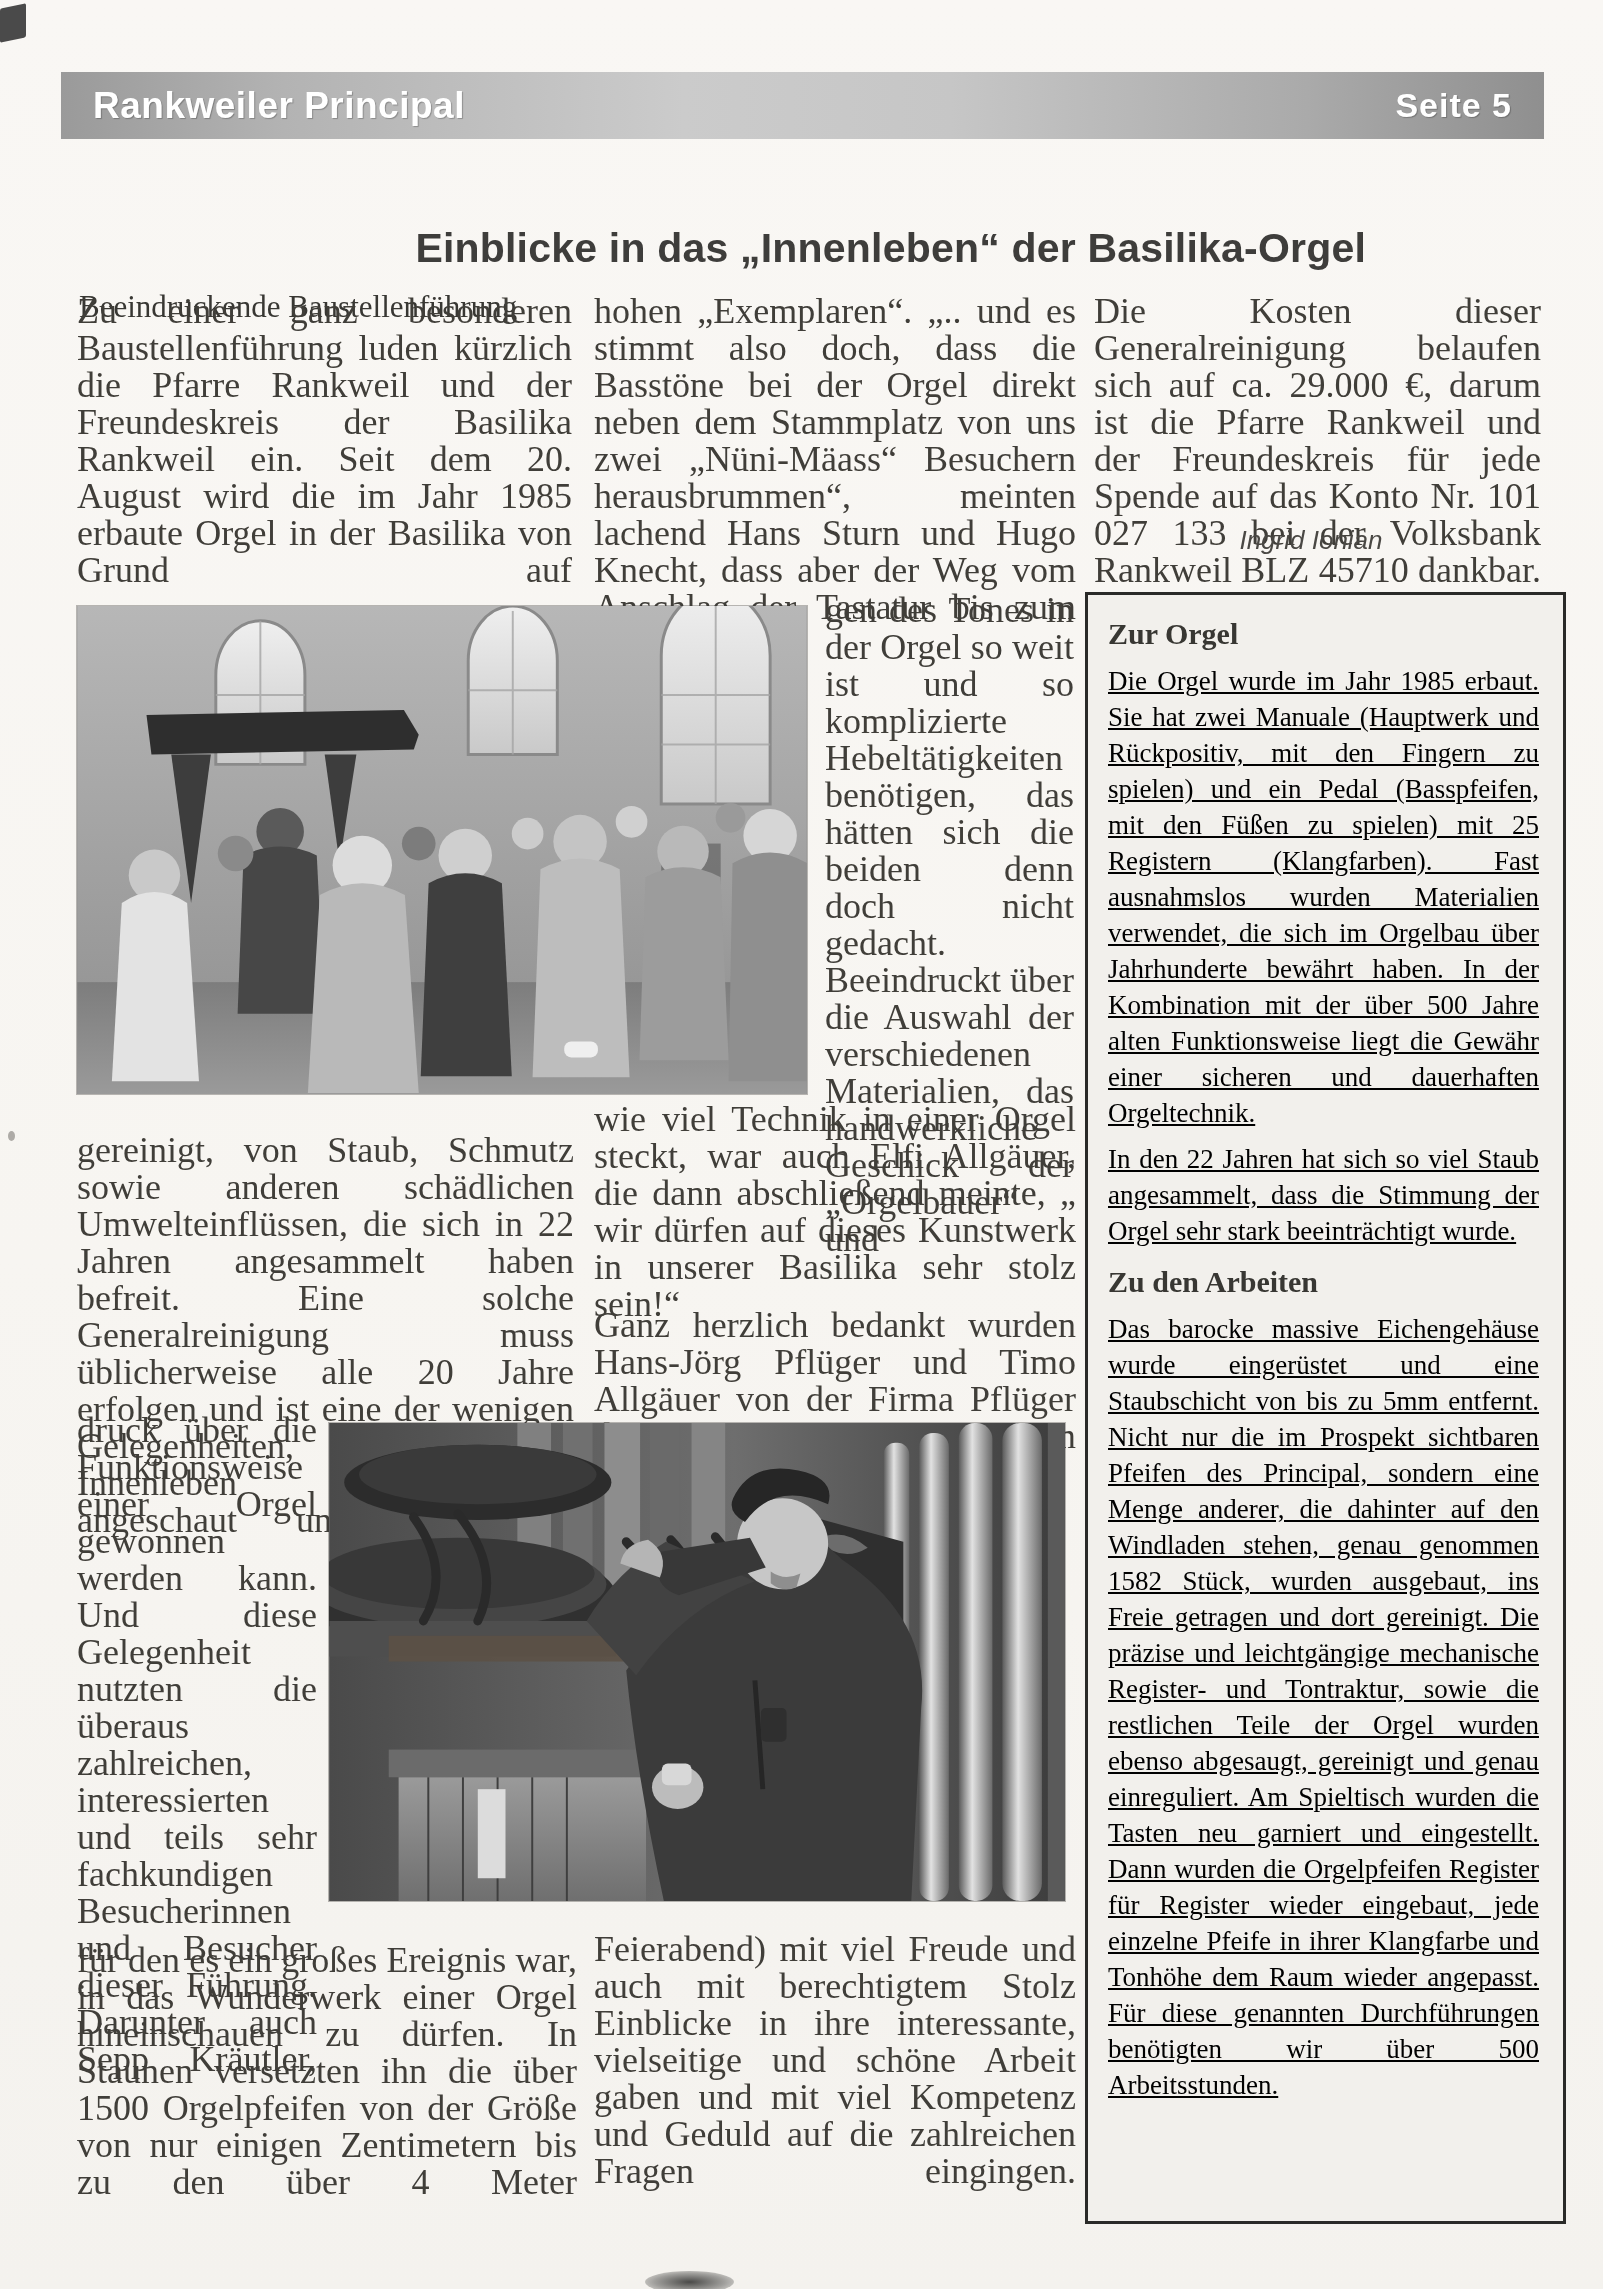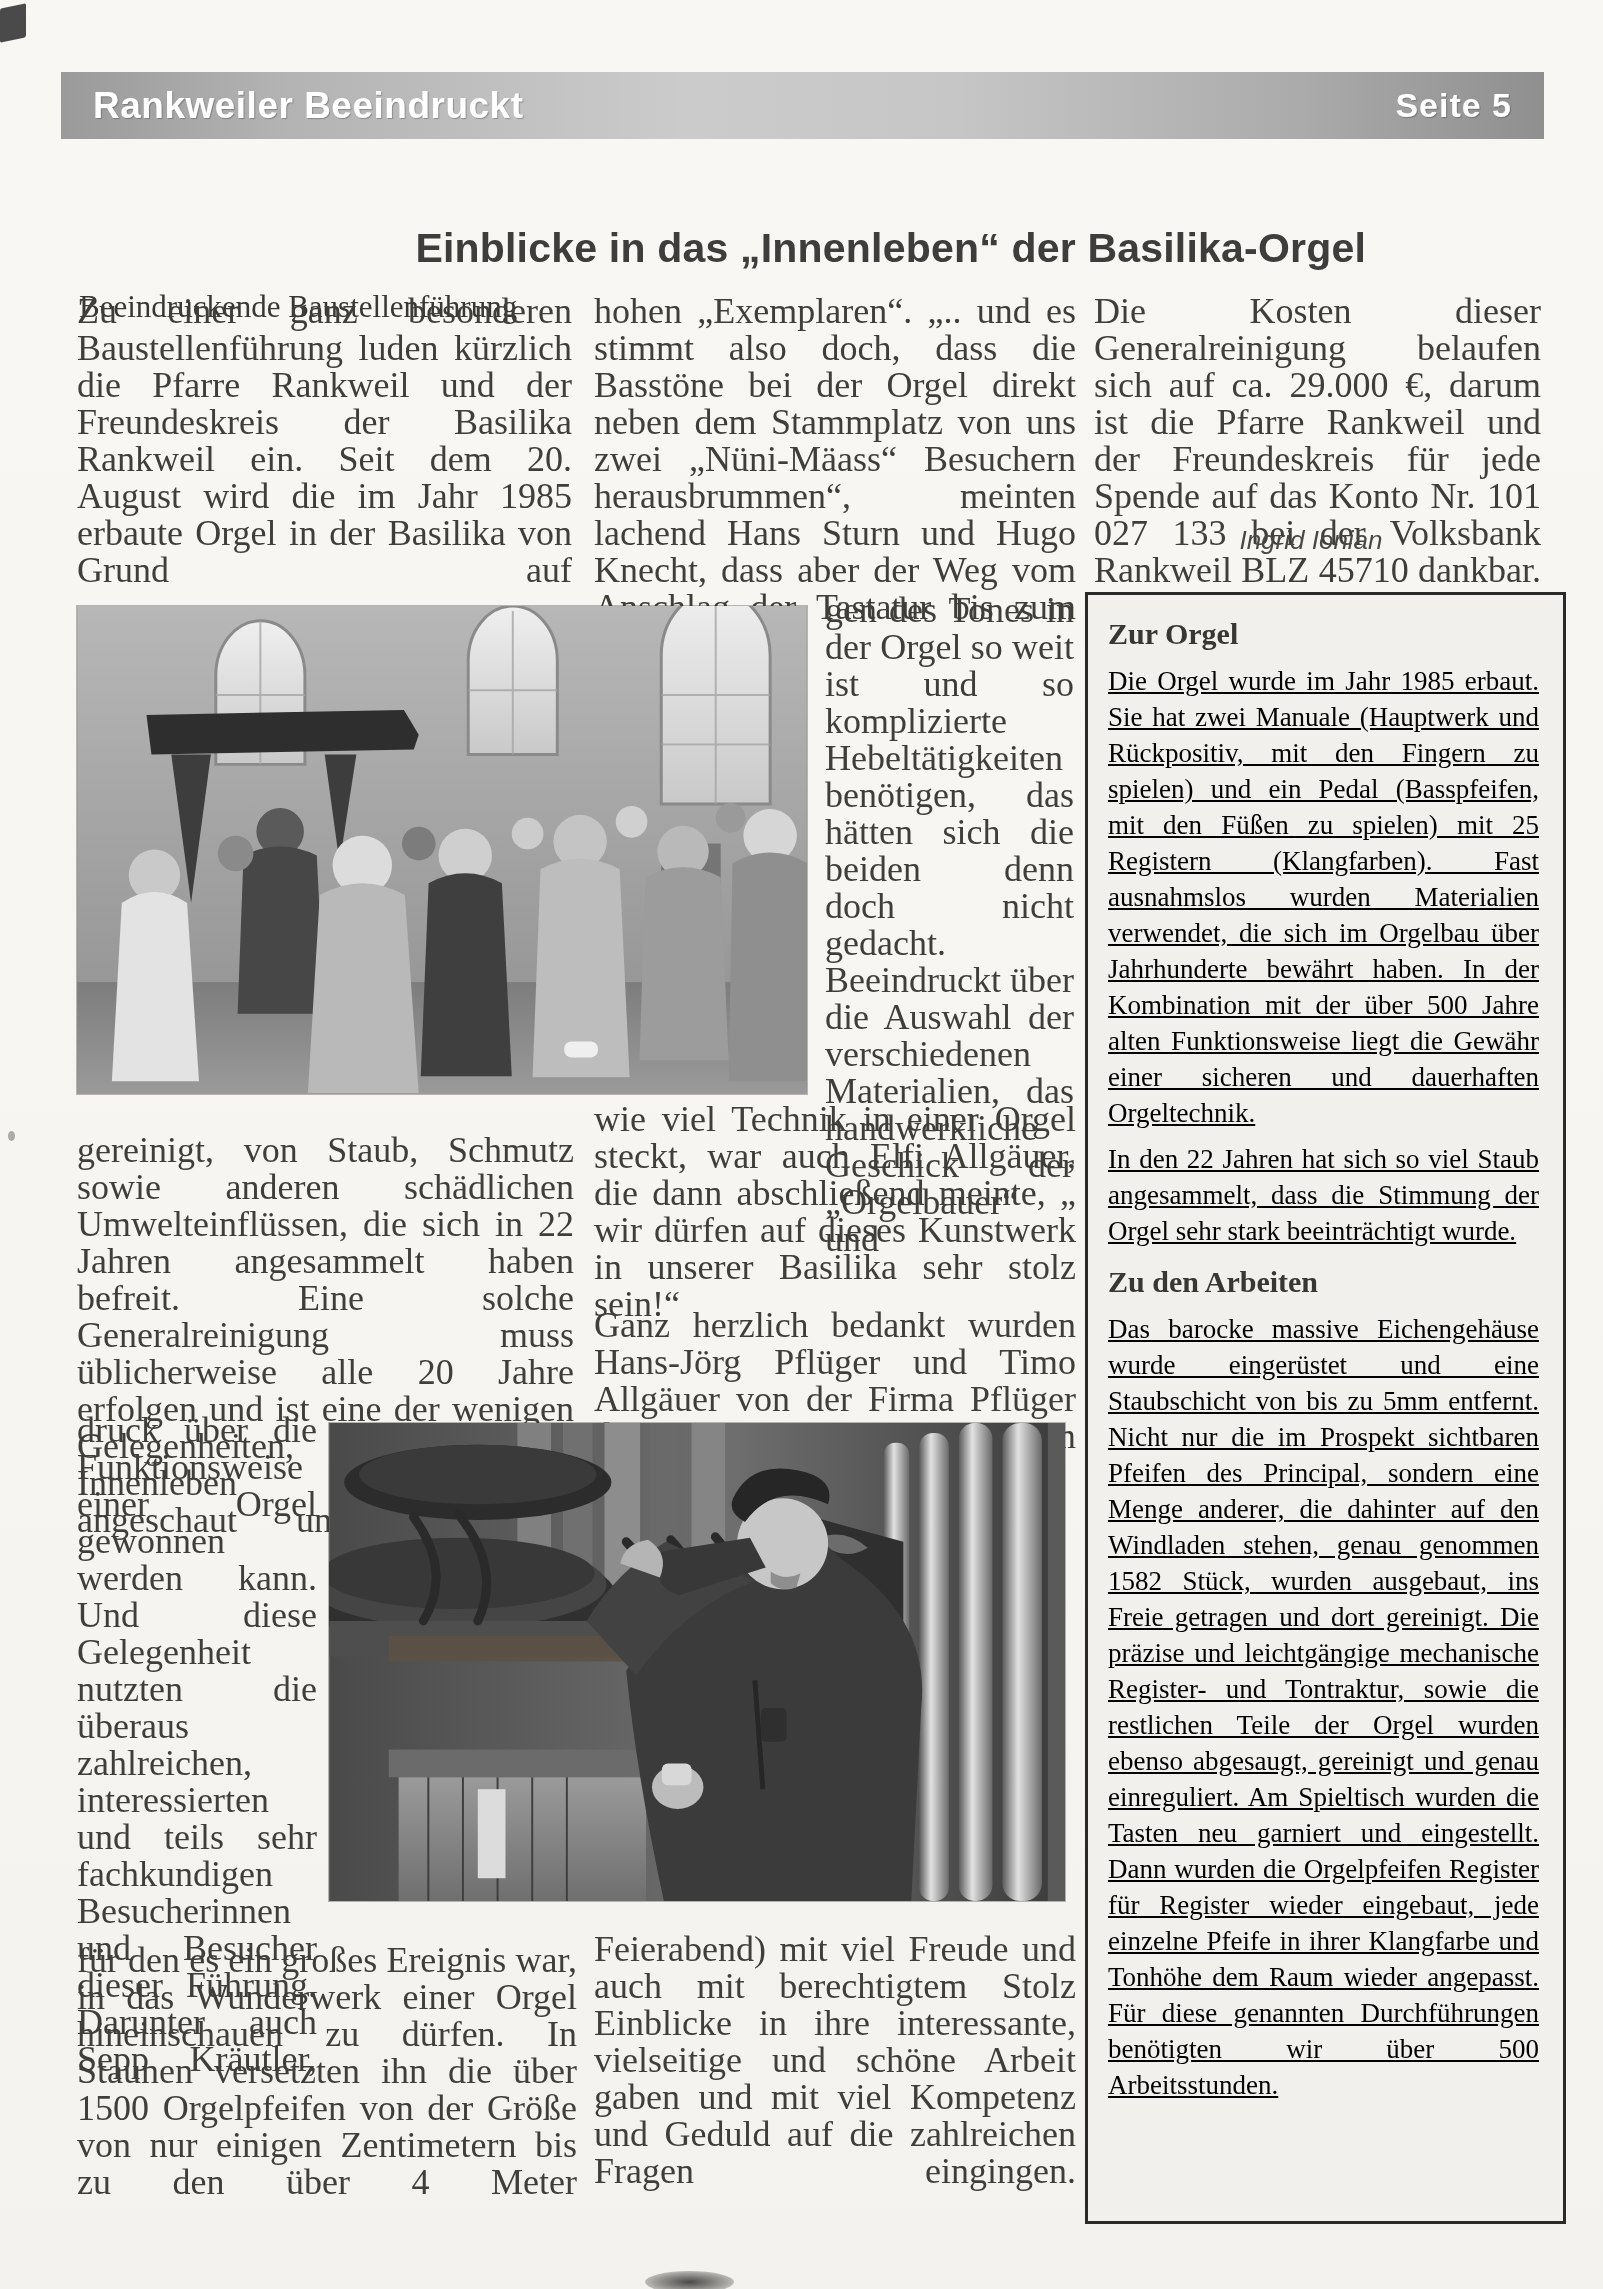--- a/index.html
+++ b/index.html
@@ -77,21 +77,21 @@
 </head>
 <body>
 
 <div class="page">
 
   <div class="artifact-corner"></div>
   <div class="artifact-dot"></div>
   <div class="artifact-smudge"></div>
 
   <div class="header-bar">
-    <span class="header-left">Rankweiler Beeindruckt</span>
+    <span class="header-left">Rankweiler Principal</span>
     <span class="header-right">Seite 5</span>
   </div>
 
   <h1 class="article-title">Einblicke in das „Innenleben“ der Basilika-Orgel</h1>
 
   <div class="colhead">Beeindruckende Baustellenführung</div>
 
   <div class="p" style="left:77px; top:293px; width:495px;">Zu einer ganz besonderen Baustellenführung luden kürzlich die Pfarre Rankweil und der Freundeskreis der Basilika Rankweil ein. Seit dem 20. August wird die im Jahr 1985 erbaute Orgel in der Basilika von Grund auf</div>
   <div class="p" style="left:77px; top:1132px; width:497px;">gereinigt, von Staub, Schmutz sowie anderen schädlichen Umwelteinflüssen, die sich in 22 Jahren angesammelt haben befreit. Eine solche Generalreinigung muss üblicherweise alle 20 Jahre erfolgen und ist eine der wenigen Gelegenheiten, bei der das Innenleben einer Orgel angeschaut und ein Ein-</div>
   <div class="p" style="left:77px; top:1384px; width:240px;margin-top:28px;">druck über die Funktionsweise einer Orgel gewonnen werden kann. Und diese Gelegenheit nutzten die überaus zahlreichen, interessierten und teils sehr fachkundigen Besucherinnen und Besucher dieser Führung. Darunter auch Sepp Kräutler,</div>

